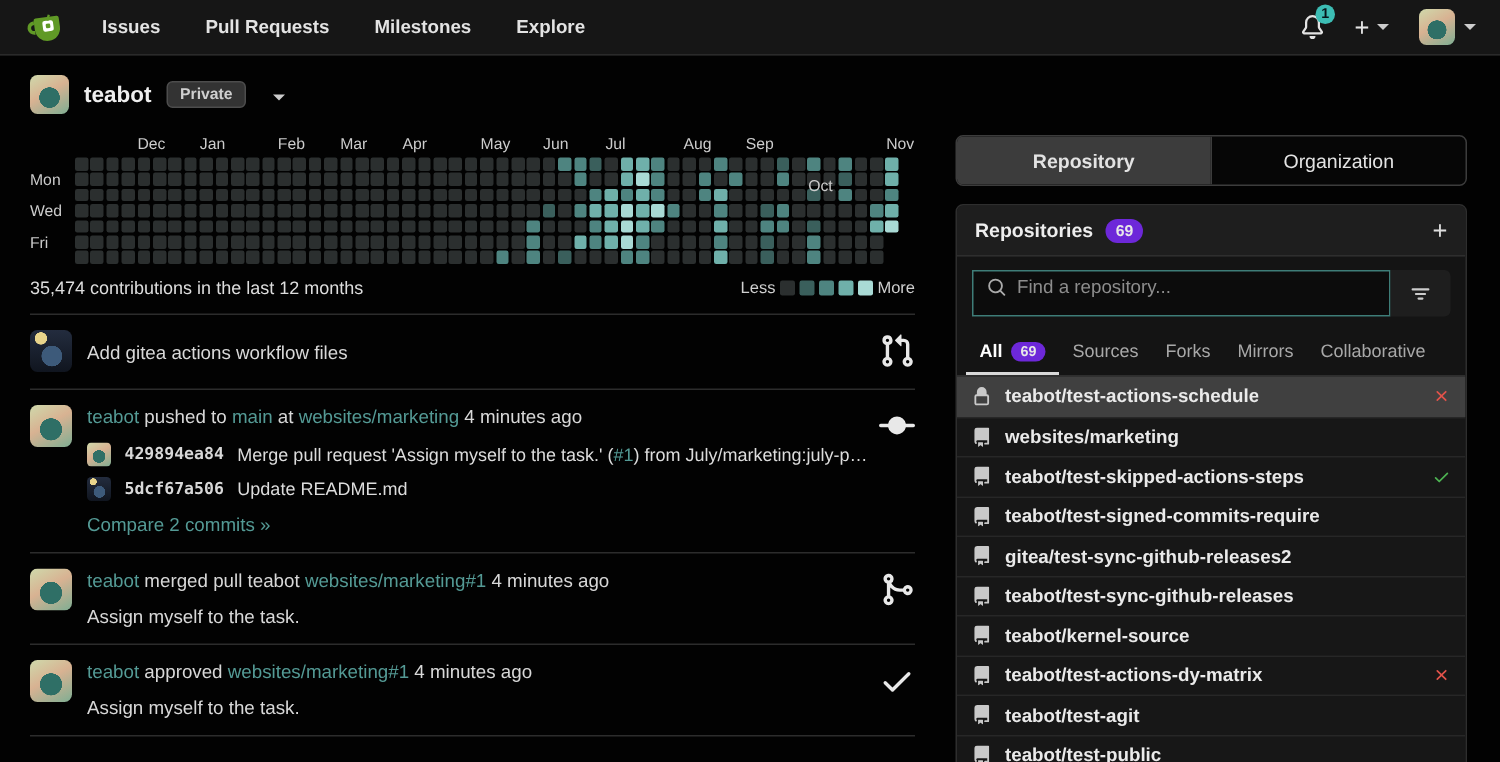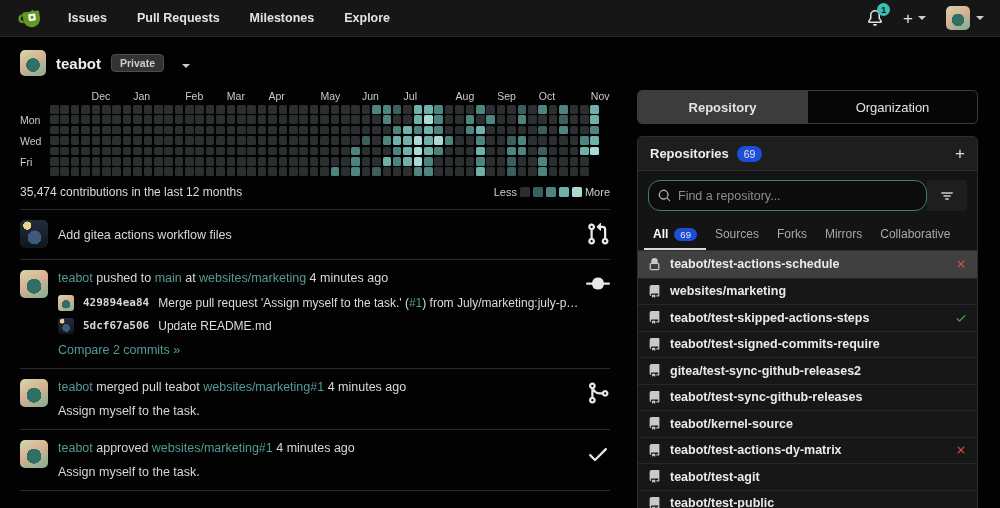--- a/index.html
+++ b/index.html
@@ -84,27 +84,27 @@
   .seg-tab { flex:1; display:flex; align-items:center; justify-content:center; font-size:13px;
     color:#e3e3e3; cursor:pointer; }
   .seg-tab + .seg-tab { border-left:1px solid #3c3c3c; }
   .seg-tab.active { background:#3c3c3c; font-weight:600; }
 
   .repo-card { margin-top:12px; border:1px solid #2e2e2e; border-radius:5px; overflow:hidden;
     background:#141414; }
   .card-header { display:flex; align-items:center; gap:8px; background:#1e1e1e;
     border-bottom:1px solid #2e2e2e; padding:8px 12px; }
   .card-title { font-size:13px; font-weight:700; color:#eeeeee; }
-  .count-pill { font-size:10.5px; font-weight:400; color:#e8e8e8; background:#1d4ed8;
+  .count-pill { font-size:10.5px; font-weight:700; color:#e8e8e8; background:#6d28d9;
     border-radius:9px; padding:2px 7px; }
   .card-add { margin-left:auto; font-size:17px; color:#dddddd; cursor:pointer; line-height:1; }
 
   .search-row { display:flex; padding:9px 10px; }
-  .search-box { flex:1; display:flex; align-items:center; gap:7px; height:31px;
-    border:1px solid #3e7d78; border-radius:12px; background:#0c0c0c; padding:12px 9px; }
+  .search-box { flex:1; display:flex; align-items:flex-end; gap:7px; height:31px;
+    border:1px solid #3e7d78; border-radius:0; background:#0c0c0c; padding:12px 9px; }
   .search-box svg { width:13px; height:13px; fill:#aaaaaa; flex:none; }
   .search-box input { flex:1; background:transparent; border:none; outline:none; color:#dddddd;
     font-size:12.5px; font-family:"Liberation Sans", sans-serif; }
   .search-box input::placeholder { color:#8d8d8d; }
   .filter-btn { width:40px; height:31px; background:#1e1e1e; border-radius:0 4px 4px 0;
     display:flex; align-items:center; justify-content:center; cursor:pointer; }
   .filter-btn svg { width:14px; height:14px; stroke:#cccccc; stroke-width:1.6; fill:none;
     stroke-linecap:round; }
 
   .filter-tabs { display:flex; align-items:stretch; padding:0 6px; border-bottom:1px solid #2e2e2e;
@@ -180,21 +180,21 @@
           <span class="hm-month" style="left: 71.6px;">Dec</span>
           <span class="hm-month" style="left: 113.2px;">Jan</span>
           <span class="hm-month" style="left: 165.2px;">Feb</span>
           <span class="hm-month" style="left: 206.8px;">Mar</span>
           <span class="hm-month" style="left: 248.4px;">Apr</span>
           <span class="hm-month" style="left: 300.4px;">May</span>
           <span class="hm-month" style="left: 342px;">Jun</span>
           <span class="hm-month" style="left: 383.6px;">Jul</span>
           <span class="hm-month" style="left: 435.6px;">Aug</span>
           <span class="hm-month" style="left: 477.2px;">Sep</span>
-          <span class="hm-month" style="left: 518.8px;">Oct</span>
+          <span class="hm-month" style="left: 518.8px; margin-top: 28px;">Oct</span>
           <span class="hm-month" style="left: 570.8px;">Nov</span>
         </div>
       <div id="hm-days">
           <span class="hm-day" style="top: 24.4px;">Mon</span>
           <span class="hm-day" style="top: 45.2px;">Wed</span>
           <span class="hm-day" style="top: 66px;">Fri</span>
         </div>
       <div class="hm-grid" id="hm-grid">
           <div class="hm-cell" style="grid-area: 1 / 1; background: rgb(43, 47, 47);"></div>
           <div class="hm-cell" style="grid-area: 2 / 1; background: rgb(43, 47, 47);"></div>

